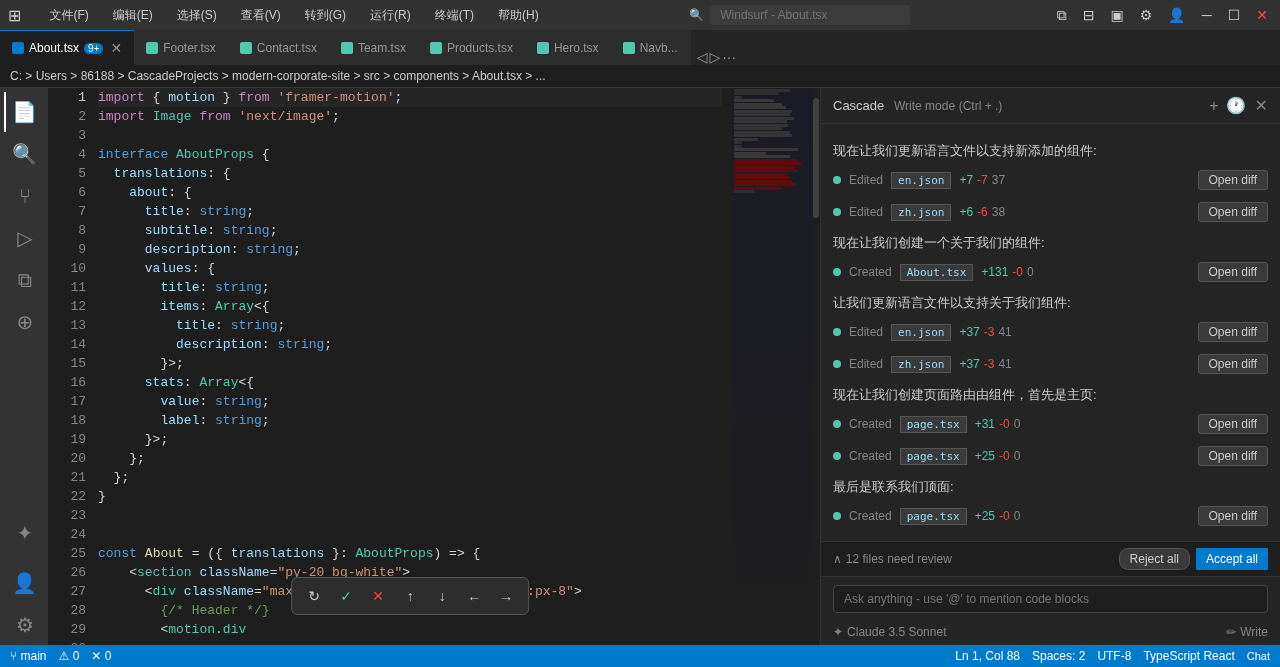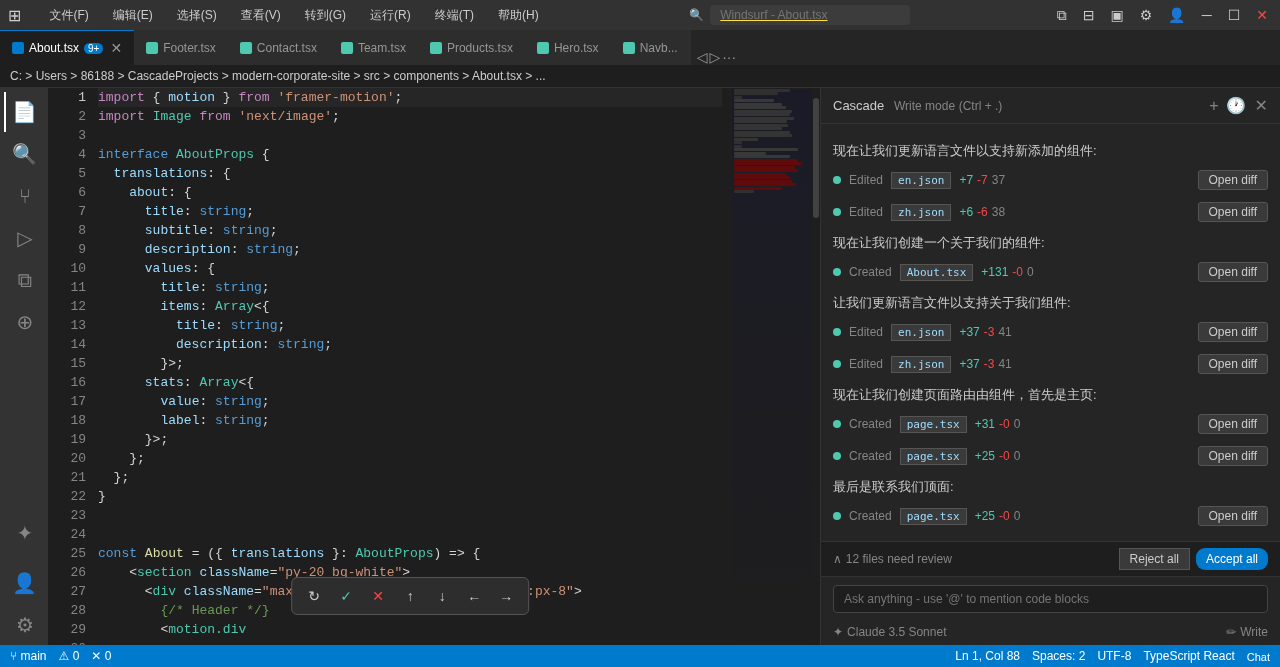--- a/index.html
+++ b/index.html
@@ -4,21 +4,21 @@
   <style>
     * { margin: 0; padding: 0; box-sizing: border-box; }
     body { background: #1e1e1e; color: #d4d4d4; font-family: 'Segoe UI', sans-serif; font-size: 13px; overflow: hidden; display: flex; flex-direction: column; height: 667px; width: 1280px; }
 
     
     .title-bar { background: #323233; height: 30px; display: flex; align-items: center; justify-content: space-between; padding: 0 8px; flex-shrink: 0; }
     .title-bar-left { display: flex; align-items: center; gap: 12px; }
     .title-bar-menu { display: flex; gap: 8px; }
     .menu-item { color: #cccccc; font-size: 12px; padding: 2px 8px; cursor: pointer; }
     .title-bar-center { display: flex; align-items: center; gap: 6px; color: #cccccc; font-size: 12px; }
-    .search-box { background: #3c3c3c; border: none; color: #fde047; padding: 3px 10px; border-radius: 4px; font-size: 12px; width: 200px; text-decoration: underline; }
+    .search-box { background: #3c3c3c; border: none; color: #fde047; padding: 3px 10px; border-radius: 4px; font-size: 12px; width: 200px; }
     .title-bar-right { display: flex; align-items: center; gap: 8px; }
     .tb-icon { color: #ccc; font-size: 14px; cursor: pointer; padding: 2px 4px; }
 
     
     .tab-bar { background: #252526; height: 35px; display: flex; align-items: flex-end; flex-shrink: 0; overflow: hidden; }
     .tab { display: flex; align-items: center; gap: 5px; padding: 0 12px; height: 35px; font-size: 12px; cursor: pointer; border-top: 1px solid transparent; white-space: nowrap; min-width: 80px; max-width: 160px; color: #969696; background: #2d2d2d; }
     .tab.active { background: #1e1e1e; color: #ffffff; border-top: 1px solid #007acc; }
     .tab-icon { width: 12px; height: 12px; border-radius: 2px; background: #007acc; flex-shrink: 0; }
     .tab-close { color: #969696; font-size: 14px; margin-left: 2px; }
     .tab-nav { display: flex; align-items: center; gap: 2px; padding: 0 6px; }
@@ -97,33 +97,33 @@
     .plus { color: #4ec9b0; }
     .minus { color: #f44747; }
     .diff-num { color: #858585; }
     .open-diff-btn { margin-left: auto; background: #3a3a3a; border: 1px solid #555; color: #cccccc; font-size: 12px; padding: 2px 10px; border-radius: 3px; cursor: pointer; white-space: nowrap; }
 
     
     .panel-footer { border-top: 1px solid #333; }
     .review-bar { display: flex; align-items: center; justify-content: space-between; padding: 6px 12px; background: #1e1e1e; }
     .review-text { font-size: 12px; color: #858585; display: flex; align-items: center; gap: 4px; }
     .review-actions { display: flex; gap: 6px; }
-    .reject-btn { background: #3a3a3a; border: 1px solid #555; color: #cccccc; font-size: 12px; padding: 3px 10px; border-radius: 0; cursor: pointer; }
-    .accept-btn { background: #007acc; border: none; color: white; font-size: 12px; padding: 3px 10px; border-radius: 9px; cursor: pointer; }
+    .reject-btn { background: #3a3a3a; border: 1px solid #555; color: #cccccc; font-size: 12px; padding: 3px 10px; border-radius: 9px; cursor: pointer; }
+    .accept-btn { background: #007acc; border: none; color: white; font-size: 12px; padding: 3px 10px; border-radius: 1px; cursor: pointer; }
 
     .chat-input-area { padding: 8px 12px; border-top: 1px solid #333; }
     .chat-input { width: 100%; background: #1e1e1e; border: 1px solid #444; color: #cccccc; padding: 6px 10px; border-radius: 4px; font-size: 12px; outline: none; }
     .chat-footer { display: flex; align-items: center; justify-content: space-between; padding: 4px 12px 6px 12px; }
     .model-name { font-size: 12px; color: #858585; display: flex; align-items: center; gap: 4px; }
     .write-mode { font-size: 12px; color: #858585; display: flex; align-items: center; gap: 4px; }
 
     
     .status-bar { background: #007acc; height: 22px; display: flex; align-items: center; justify-content: space-between; padding: 0 10px; flex-shrink: 0; }
     .status-left { display: flex; gap: 12px; align-items: center; }
-    .status-right { display: flex; gap: 12px; align-items: flex-end; }
+    .status-right { display: flex; gap: 12px; align-items: center; }
     .status-item { font-size: 12px; color: white; display: flex; align-items: center; gap: 3px; cursor: pointer; }
     .chat-label { font-size: 11px; color: white; }
   </style>
 </head>
 <body>
 
 <div class="title-bar">
   <div class="title-bar-left">
     <div style="display:flex;gap:0">
       <span style="font-size:16px;color:#ccc;margin-right:8px">⊞</span>

